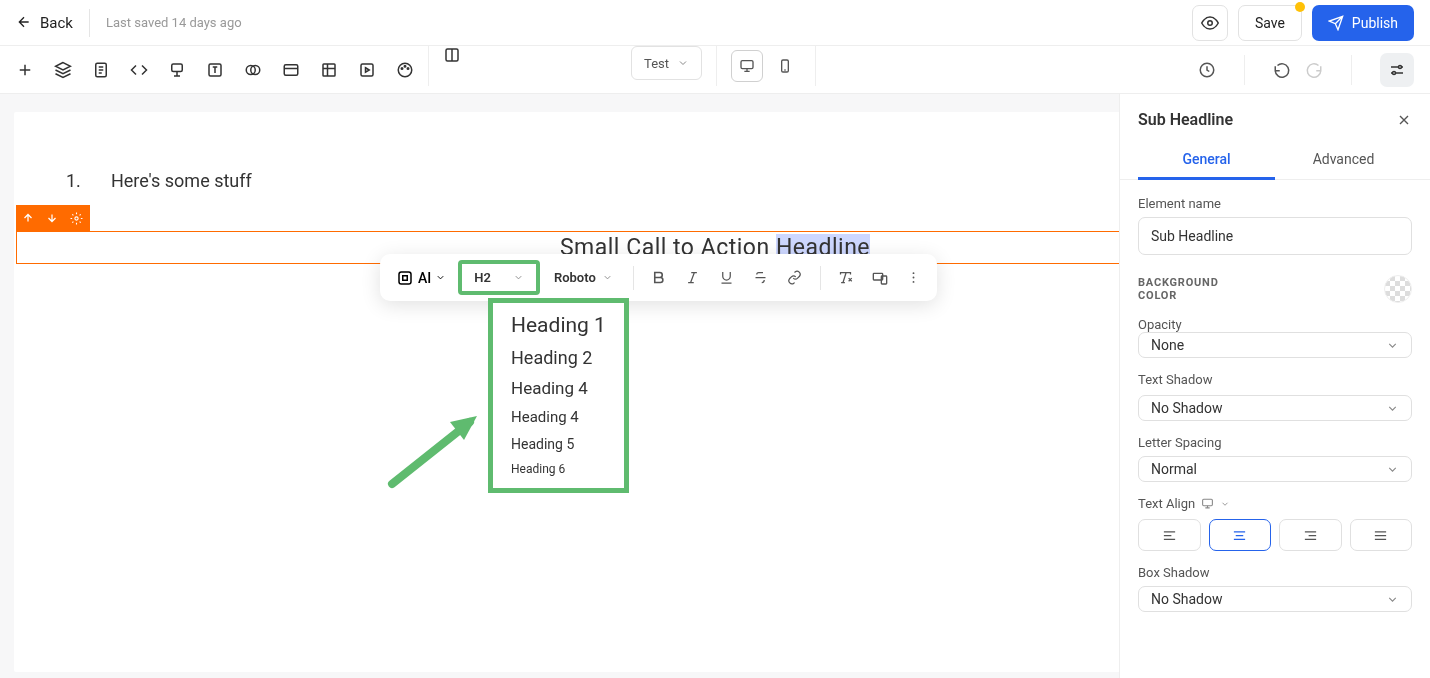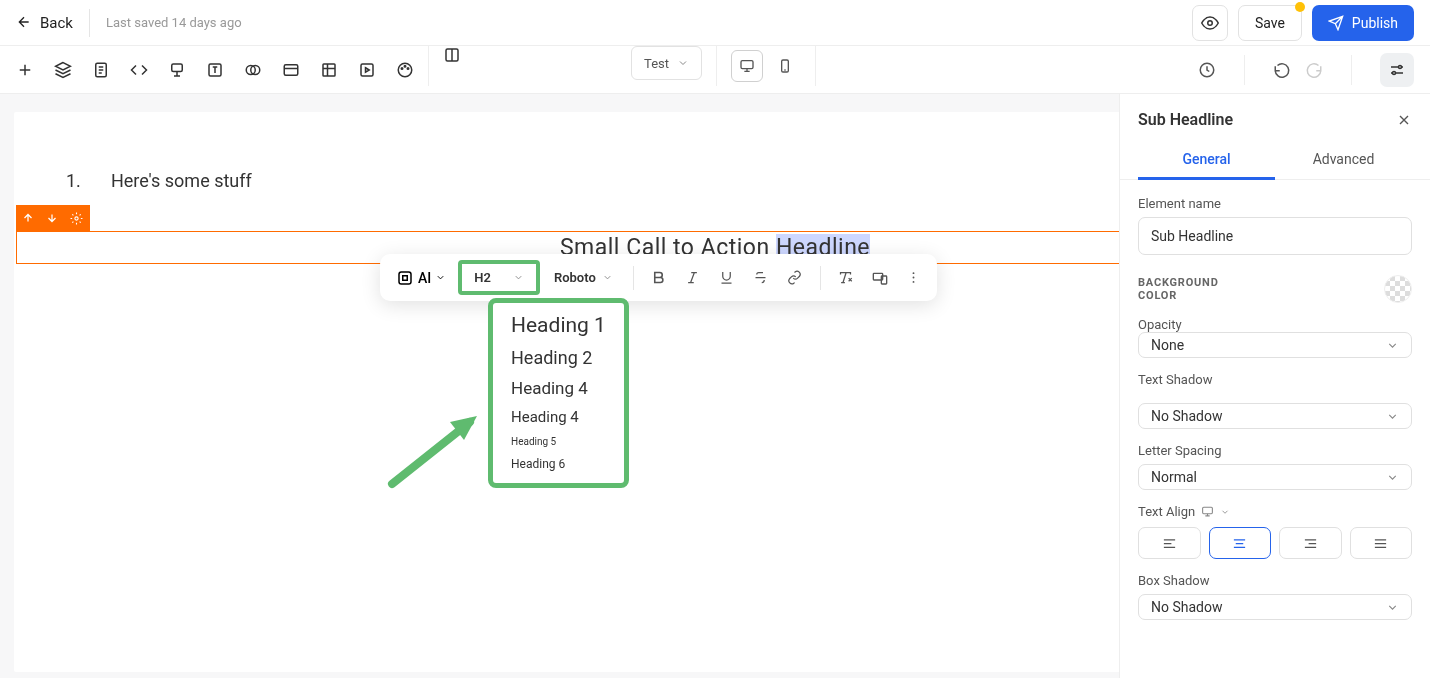--- a/index.html
+++ b/index.html
@@ -47,27 +47,27 @@
 
 
 .text-toolbar{position:absolute;top:254px;left:380px;background:#fff;border-radius:10px;box-shadow:0 4px 20px rgba(0,0,0,.12);display:flex;align-items:center;padding:6px 8px;gap:4px}
 .ai-btn{display:flex;align-items:center;gap:4px;padding:6px 8px;border-radius:6px;color:#000000;cursor:pointer;font-size:14px;font-weight:500}
 .h2-btn{display:flex;align-items:center;gap:22px;padding:6px 12px;border-radius:4px;cursor:pointer;font-size:13px;font-weight:600;color:#333;border:4px solid #5fbb6f;background:#fff}
 .font-btn{display:flex;align-items:center;gap:6px;padding:6px 10px;cursor:pointer;font-size:13px;font-weight:600;color:#333}
 .tb-sep{width:1px;height:24px;background:#e5e5e5;margin:0 6px}
 .fmt-btn{width:30px;height:30px;display:flex;align-items:center;justify-content:center;cursor:pointer;color:#555;border-radius:4px}
 
 
-.heading-drop{position:absolute;top:298px;left:488px;background:#fff;border:5px solid #5fbb6f;border-radius:8px;padding:10px 18px 12px;display:flex;flex-direction:column;gap:10px;min-width:130px}
+.heading-drop{position:absolute;top:298px;left:488px;background:#fff;border:5px solid #5fbb6f;border-radius:0;padding:10px 18px 12px;display:flex;flex-direction:column;gap:10px;min-width:130px}
 .heading-drop div{cursor:pointer;color:#333}
 .h1-item{font-size:21px}
 .h2-item{font-size:18px;font-weight:400}
 .h3-item{font-size:17px}
 .h4-item{font-size:15px}
-.h5-item{font-size:10px}
+.h5-item{font-size:14px}
 .h6-item{font-size:12px}
 
 
 .arrow-annot{position:absolute;top:404px;left:382px;pointer-events:none}
 
 
 .right-panel{position:absolute;top:94px;right:0;bottom:0;width:311px;background:#fff;border-left:1px solid #eee;overflow:auto;font-size:13px;color:#333}
 .panel-head{display:flex;align-items:center;justify-content:space-between;padding:16px 18px 12px}
 .panel-head h3{font-size:16px;font-weight:600}
 .panel-tabs{display:flex;border-bottom:1px solid #eee;padding:0 18px}
@@ -407,21 +407,21 @@
     <div>
       <div class="field-label" style="">Opacity</div>
       <div class="select-row">
         <span>None</span>
         <svg width="13" height="13" viewBox="0 0 24 24" fill="none" stroke="#888" stroke-width="2">
             <path d="M6 9l6 6 6-6"></path>
           </svg>
       </div>
     </div>
     <div>
-      <div class="field-label" style="margin-bottom:16px">Text Shadow</div>
+      <div class="field-label" style="margin-bottom:8px">Text Shadow</div>
       <div class="select-row">
         <span>No Shadow</span>
         <svg width="13" height="13" viewBox="0 0 24 24" fill="none" stroke="#888" stroke-width="2">
             <path d="M6 9l6 6 6-6"></path>
           </svg>
       </div>
     </div>
     <div>
       <div class="field-label" style="margin-bottom:6px">Letter Spacing</div>
       <div class="select-row">

